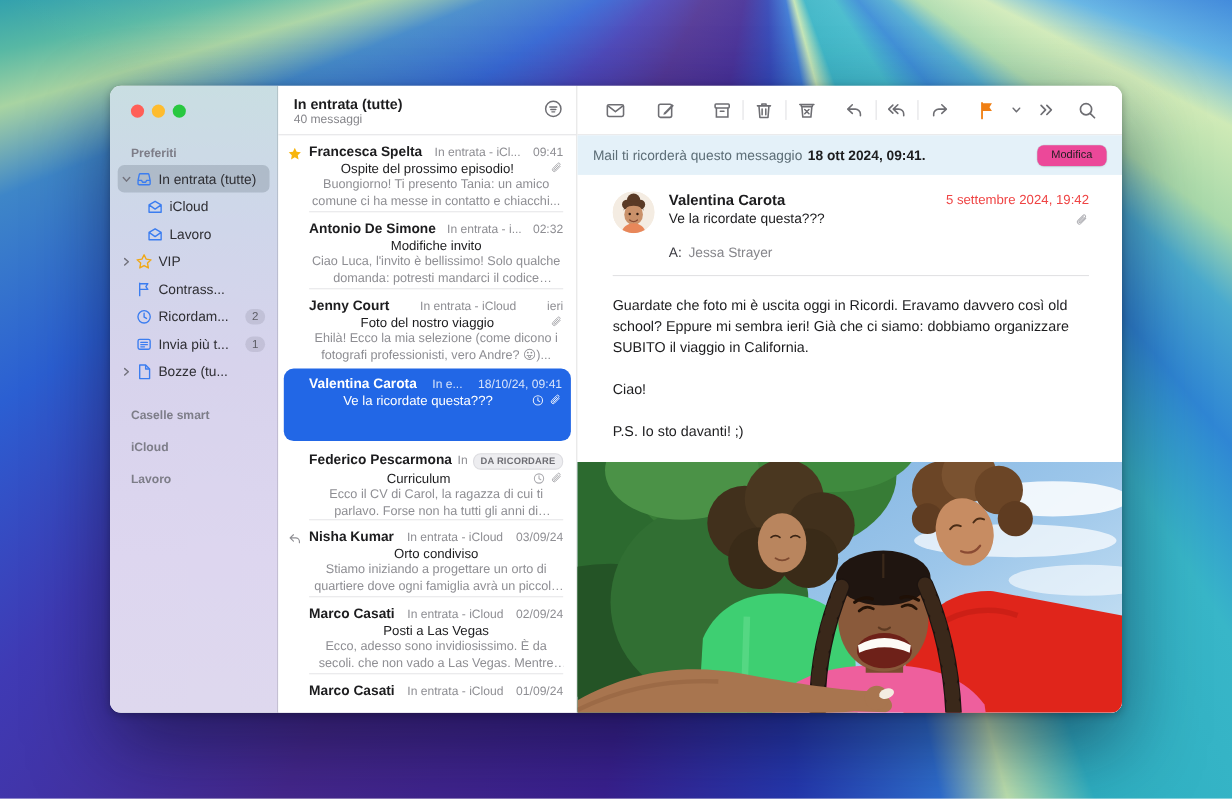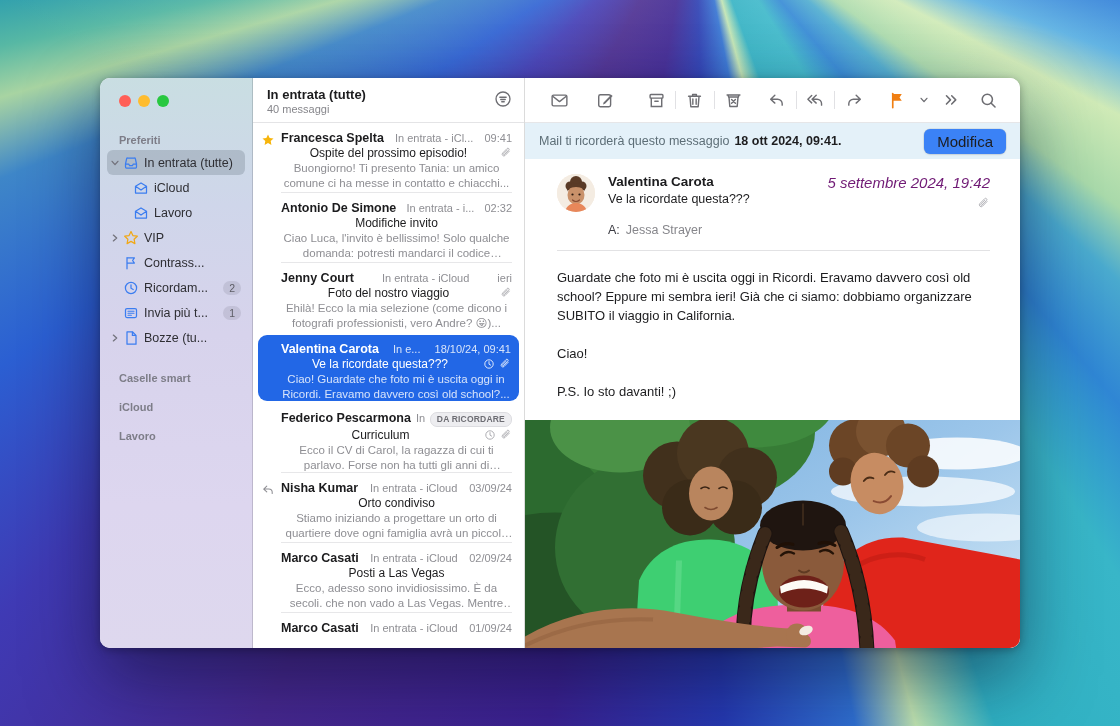--- a/index.html
+++ b/index.html
@@ -81,31 +81,31 @@
     padding:0 13px 0 16px;border-bottom:1px solid #e6e6e8;color:#6e6e73;}
   .tb-btn{width:40px;height:26px;display:flex;align-items:center;justify-content:center;}
   .tb-btn svg{width:19px;height:19px;}
   .tb-sep{width:1px;height:18px;background:#e1e1e4;}
   .tb-flag{color:#f07f13;}
   .tb-chev svg{width:10px;height:10px;}
   .tb-sp{flex:1;}
   .banner{height:36px;flex:0 0 36px;background:#e4f1f9;display:flex;align-items:center;
     padding:0 14px;font-size:12.5px;color:#5d6e77;}
   .banner b{color:#1d1d1f;margin-left:5px;font-weight:bold;}
-  .banner-btn{margin-left:auto;background:#3b82f6;border-radius:6px;padding:4px 13px;
-    font-size:15px;color:#1d1d1f;box-shadow:0 0 0 .5px rgba(0,0,0,.12),0 1px 2px rgba(0,0,0,.08);}
+  .banner-btn{margin-left:auto;background:#ec4899;border-radius:6px;padding:4px 13px;
+    font-size:10px;color:#1d1d1f;box-shadow:0 0 0 .5px rgba(0,0,0,.12),0 1px 2px rgba(0,0,0,.08);}
   .msg-header{display:flex;padding:15px 30px 0 32px;}
   .avatar{width:38px;height:38px;border-radius:50%;overflow:hidden;flex:0 0 38px;margin-right:13px;background:#f6ece0;}
   .mh-mid{flex:1;min-width:0;}
   .mh-name{font-size:13.5px;font-weight:bold;color:#1c1c1e;}
   .mh-subject{font-size:12.5px;color:#1c1c1e;margin-top:3px;}
   .mh-to{font-size:12.5px;color:#86868b;margin-top:17px;}
   .mh-to .to-label{color:#3c3c43;margin-right:6px;}
   .mh-right{text-align:right;flex:0 0 auto;}
-  .mh-date{font-size:15px;color:#701a75;font-style:italic;}
+  .mh-date{font-size:12px;color:#ef4444;}
   .mh-clip{color:#b0b0b5;margin-top:6px;display:flex;justify-content:flex-end;}
   .mh-clip svg{width:13px;height:13px;}
   .mh-divider{border-bottom:1px solid #e2e2e4;margin:13px 30px 0 32px;}
   .body-text{padding:17px 30px 0 32px;font-size:13px;line-height:19px;color:#1d1d1f;}
   .body-text p{margin:0 0 19px 0;}
   .photo{flex:1;min-height:0;}
   .photo svg{width:100%;height:100%;display:block;}
 </style>
 </head>
 <body>
@@ -376,21 +376,20 @@
               <svg viewBox="0 0 16 16">
                 <use href="#i-clock"></use>
               </svg>
             </span>
           <span class="r-ic">
               <svg viewBox="0 0 16 16">
                 <use href="#i-clip"></use>
               </svg>
             </span>
         </div>
-        <div class="r3">Ciao! Guardate che foto mi è uscita oggi in Ricordi. Eravamo davvero così old school?...</div>
       </div>
 
       <div class="row">
         <div class="r1">
           <span class="r-sender">Federico Pescarmona</span>
           <span class="r-mailbox">In ...</span>
           <span class="r-badge">DA RICORDARE</span>
         </div>
         <div class="r2">
           <span class="r-subject">Curriculum</span>

